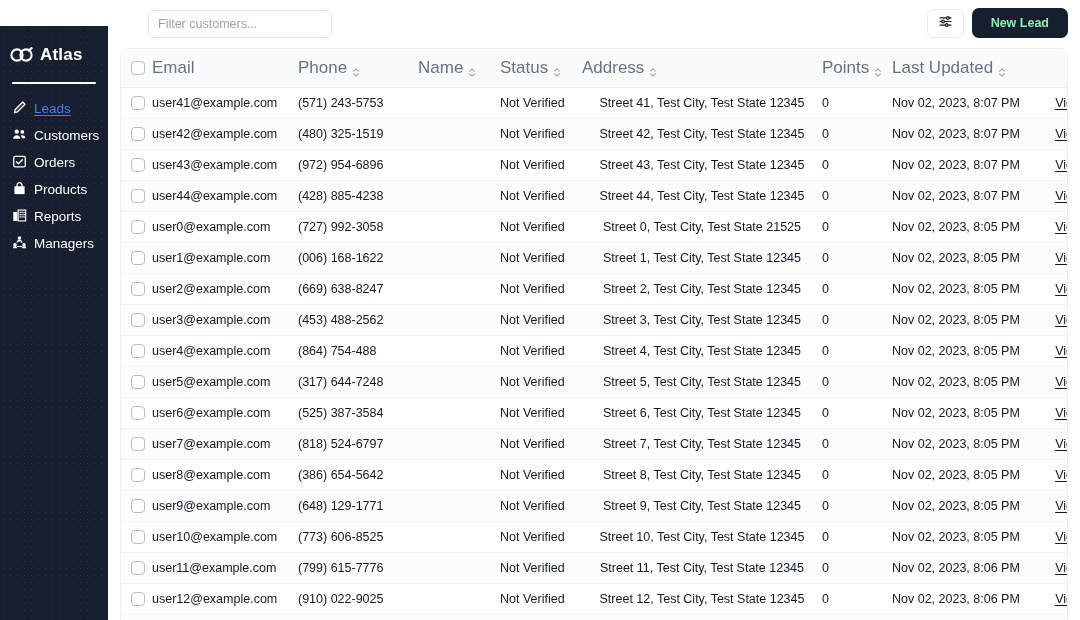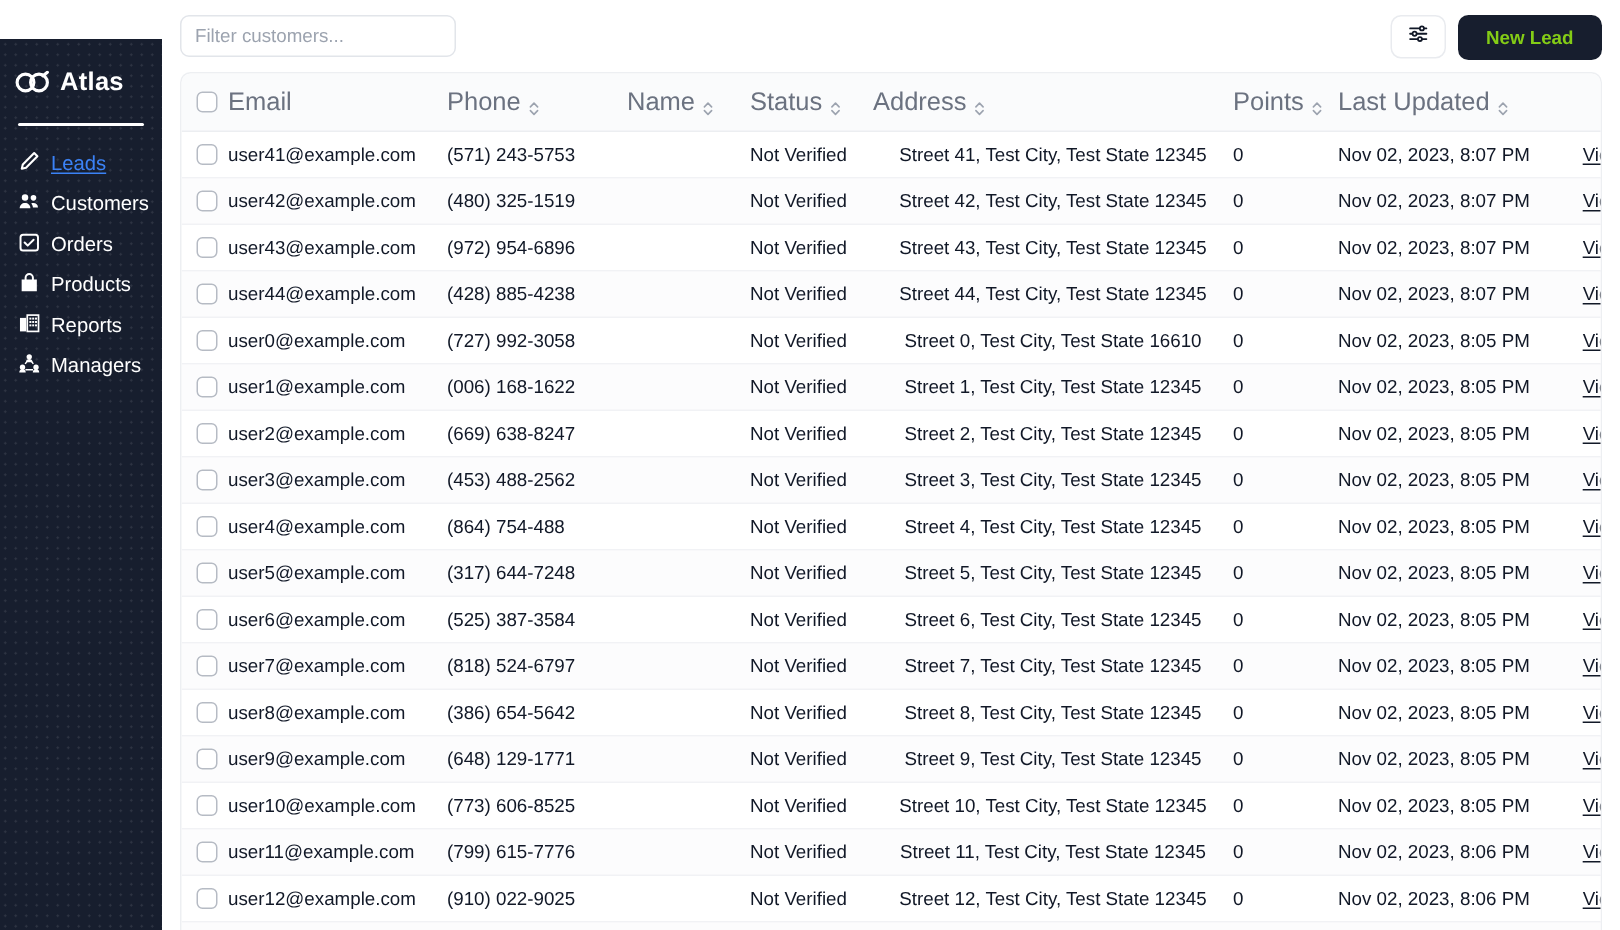--- a/index.html
+++ b/index.html
@@ -41,41 +41,41 @@
     position: absolute; left: 12px; bottom: 8px;
     display: flex; align-items: center; gap: 6px;
     font-size: 13.5px; color: #ffffff; cursor: pointer;
   }
   .signout .ic { width: 14px; height: 14px; flex: 0 0 14px; }
 
   
   #main { flex: 1 1 auto; min-width: 0; background: #ffffff; position: relative; }
 
   #topbar {
-    display: flex; align-items: flex-start;
-    padding: 10px 12px 10px 12px; gap: 8px; height: 48px;
+    display: flex; align-items: flex-end;
+    padding: 10px 12px 10px 12px; gap: 8px; height: 48px; margin-left: 28px;
   }
   #filter-input {
     width: 184px; height: 28px;
     border: 1px solid #e2e5ea; border-radius: 6px;
     padding: 0 9px; font-size: 12.5px; color: #111827;
     font-family: "Liberation Sans", sans-serif;
     background: #ffffff; outline: none;
   }
   #filter-input::placeholder { color: #9ca3af; }
   .spacer { flex: 1 1 auto; }
   #settings-btn {
     width: 37px; height: 29px;
     border: 1px solid #e9ebef; border-radius: 7px;
     background: #fff; display: flex; align-items: center; justify-content: center;
     cursor: pointer;
   }
   #new-lead-btn {
     height: 30px; padding: 0 19px;
-    background: #171e2e; color: #84cc16; border: none; border-radius: 7px;
+    background: #171e2e; color: #86efac; border: none; border-radius: 7px;
     font-size: 12.5px; font-weight: bold; cursor: pointer;
     font-family: "Liberation Sans", sans-serif;
   }
 
   
   #table-card {
     margin: 0 12px; border: 1px solid #edeff2; border-radius: 7px;
     overflow: hidden; background: #fff;
   }
   table { width: 100%; border-collapse: collapse; table-layout: fixed; }
@@ -362,21 +362,21 @@
               <td class="c-action"><span class="view-link">View</span></td>
             </tr>
             <tr>
               <td class="c-check">
                 <span class="cbx"></span>
               </td>
               <td class="c-email">user0@example.com</td>
               <td class="c-phone">(727) 992-3058</td>
               <td class="c-name"></td>
               <td class="c-status">Not Verified</td>
-              <td class="c-addr">Street 0, Test City, Test State 16610</td>
+              <td class="c-addr">Street 0, Test City, Test State 21525</td>
               <td class="c-points">0</td>
               <td class="c-updated">Nov 02, 2023, 8:05 PM</td>
               <td class="c-action"><span class="view-link">View</span></td>
             </tr>
             <tr>
               <td class="c-check">
                 <span class="cbx"></span>
               </td>
               <td class="c-email">user1@example.com</td>
               <td class="c-phone">(006) 168-1622</td>

